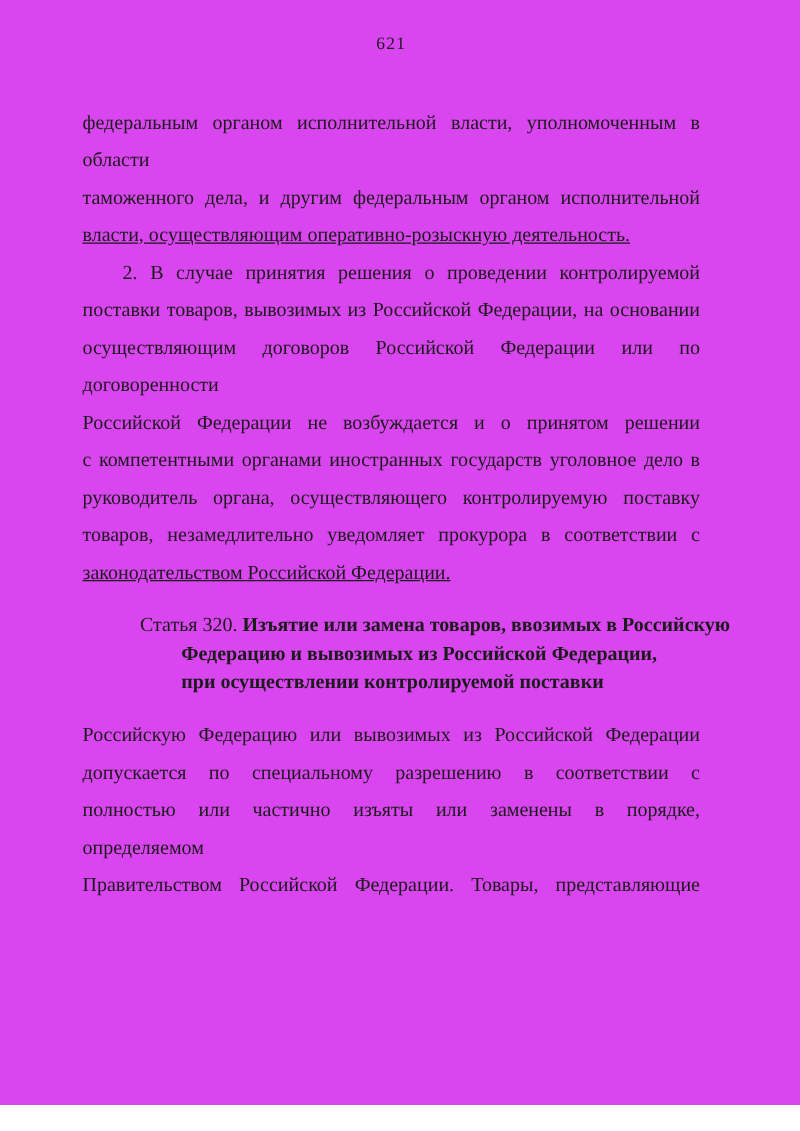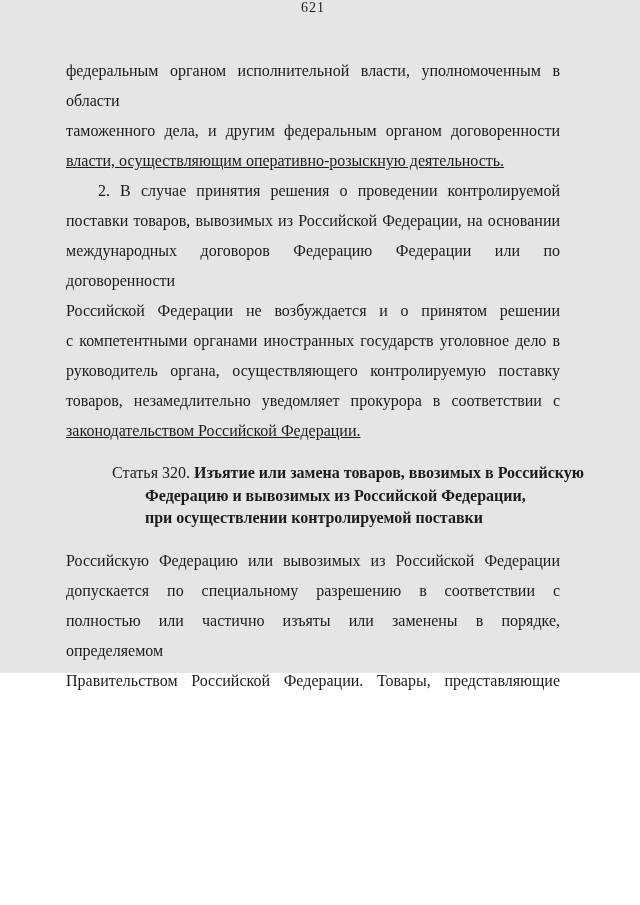--- a/index.html
+++ b/index.html
@@ -8,22 +8,23 @@
     background: #ffffff;
   }
   body {
     height: 905px;
     font-family: "Liberation Serif", "DejaVu Serif", serif;
     color: #1b1b1b;
     overflow: hidden;
   }
   .page {
     width: 640px;
-    height: 673px;
-    background: #e5e5e5;
+    height: 884px;
+    background: #d946ef;
+    padding-top: 28px;
   }
   .textcol {
     margin-left: 66px;
     width: 494px;
   }
   .pagenum {
     text-align: center;
     font-size: 14px;
     line-height: 16px;
     letter-spacing: 1px;
@@ -62,28 +63,28 @@
 </head>
 <body>
 
 <div class="page">
   <div class="textcol">
 
     <div class="pagenum">621</div>
 
     <div class="body-text para-first">
       <div class="line">федеральным органом исполнительной власти, уполномоченным в области</div>
-      <div class="line">таможенного дела, и другим федеральным органом договоренности</div>
+      <div class="line">таможенного дела, и другим федеральным органом исполнительной</div>
       <div class="line last">власти, осуществляющим оперативно-розыскную деятельность.</div>
     </div>
 
     <div class="body-text">
       <div class="line indent">2. В случае принятия решения о проведении контролируемой</div>
       <div class="line">поставки товаров, вывозимых из Российской Федерации, на основании</div>
-      <div class="line">международных договоров Федерацию Федерации или по договоренности</div>
+      <div class="line">осуществляющим договоров Российской Федерации или по договоренности</div>
       <div class="line">Российской Федерации не возбуждается и о принятом решении</div>
       <div class="line">с компетентными органами иностранных государств уголовное дело в</div>
       <div class="line">руководитель органа, осуществляющего контролируемую поставку</div>
       <div class="line">товаров, незамедлительно уведомляет прокурора в соответствии с</div>
       <div class="line last">законодательством Российской Федерации.</div>
     </div>
 
     <div class="article-heading">
       <div><span class="h-label">Статья 320.</span> <span>Изъятие или замена товаров, ввозимых в Российскую</span></div>
       <div class="h-cont">Федерацию и вывозимых из Российской Федерации,</div>

